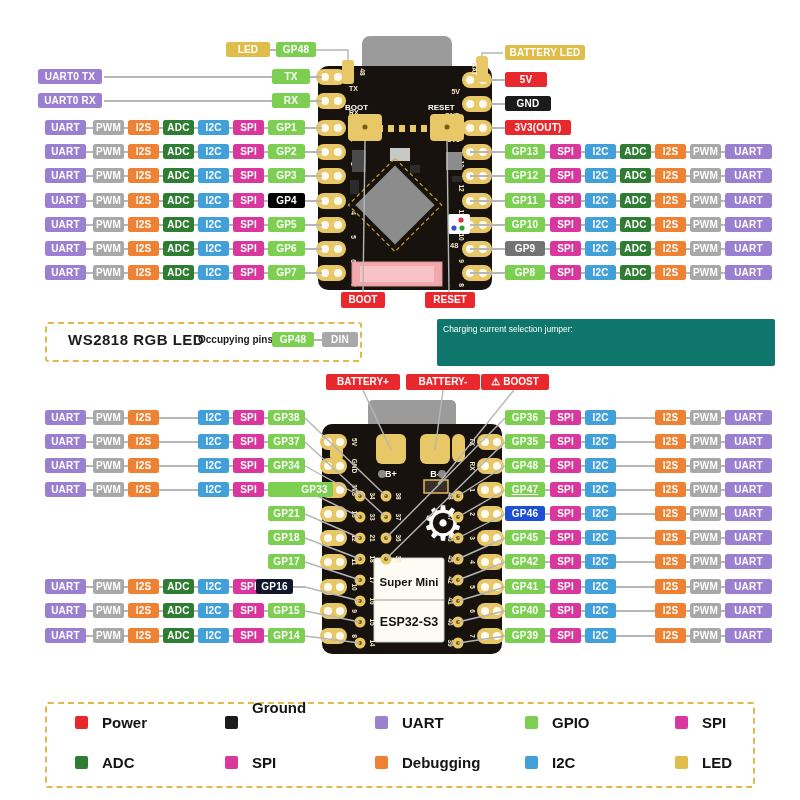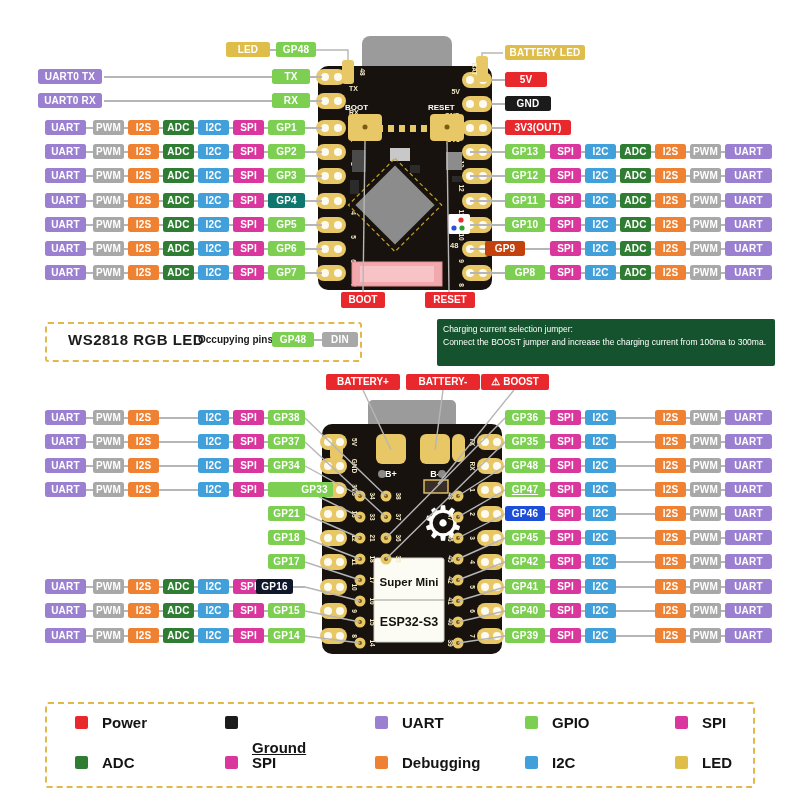--- a/index.html
+++ b/index.html
@@ -9,21 +9,21 @@
   #layer{position:absolute;left:0;top:0;width:800px;height:800px;z-index:2;}
   .chip{position:absolute;height:15px;border-radius:2.5px;color:#fff;
     font:bold 10px/15px "Liberation Sans",sans-serif;text-align:center;letter-spacing:.2px;
     white-space:nowrap;}
   .hline{position:absolute;height:1.5px;background:#b6b6b6;}
   .redlabel{position:absolute;height:16px;border-radius:2px;background:#e8282d;color:#fff;
     font:bold 10px/16px "Liberation Sans",sans-serif;text-align:center;white-space:nowrap;}
   .dashbox{position:absolute;border:2px dashed #e2b84d;border-radius:3px;background:#fff;}
   .note-title{position:absolute;font:bold 15px/16px "Liberation Sans",sans-serif;color:#1c1c1c;letter-spacing:.5px;}
   .note-sub{position:absolute;font:bold 10px/16px "Liberation Sans",sans-serif;color:#1c1c1c;}
-  .warnbox{position:absolute;background:#14532d;color:#fff;border-radius:2px;
+  .warnbox{position:absolute;background:#0f766e;color:#fff;border-radius:2px;
     font:normal 8.5px/13px "Liberation Sans",sans-serif;padding:4px 6px;white-space:nowrap;}
   .legend-label{position:absolute;font:bold 15px/16px "Liberation Sans",sans-serif;color:#141414;}
   .legend-swatch{position:absolute;width:13px;height:13px;border-radius:2px;}
 </style>
 </head>
 <body>
 
 <div id="stage">
   <svg id="wires" width="800" height="800">
       <rect x="362" y="36" width="90" height="88" rx="8" fill="#9b9b9b"></rect>
@@ -310,21 +310,20 @@
       <line x1="505" y1="636" x2="458" y2="643" stroke="#b6b6b6" stroke-width="1.4"></line>
     </svg>
   <div id="layer">
 
     <div class="dashbox" style="left:45px;top:322px;width:313px;height:36px;"></div>
     <div class="note-title" style="left:68px;top:332px;">WS2818 RGB LED</div>
     <div class="note-sub" style="left:198px;top:332px;">Occupying pins</div>
 
     <div class="warnbox" style="left:437px;top:319px;width:326px;height:39px;">
       <div>Charging current selection jumper:</div>
-      <div>Connect the BOOST jumper and increase the charging current from 100ma to 300ma.</div>
     </div>
 
     <div class="dashbox" style="left:45px;top:702px;width:706px;height:82px;"></div>
   <div class="chip" style="position: absolute; left: 226px; top: 42px; width: 44px; background: rgb(223, 189, 74);">LED</div>
       <div class="hline" style="left: 270px; top: 49px; width: 6px;"></div>
       <div class="chip" style="position: absolute; left: 276px; top: 42px; width: 40px; background: rgb(125, 207, 82);">GP48</div>
       <div class="chip" style="position: absolute; left: 38px; top: 69px; width: 64px; background: rgb(155, 128, 210);">UART0 TX</div>
       <div class="hline" style="left: 104px; top: 76px; width: 168px;"></div>
       <div class="chip" style="position: absolute; left: 272px; top: 69px; width: 38px; background: rgb(125, 207, 82);">TX</div>
       <div class="hline" style="left: 310px; top: 76px; width: 12px;"></div>
@@ -356,21 +355,21 @@
       <div class="chip" style="position: absolute; left: 198px; top: 168px; width: 31px; background: rgb(65, 160, 218);">I2C</div>
       <div class="chip" style="position: absolute; left: 233px; top: 168px; width: 31px; background: rgb(217, 55, 158);">SPI</div>
       <div class="chip" style="position: absolute; left: 268px; top: 168px; width: 37px; background: rgb(125, 207, 82);">GP3</div>
       <div class="hline" style="left: 66px; top: 200px; width: 256px;"></div>
       <div class="chip" style="position: absolute; left: 45px; top: 193px; width: 41px; background: rgb(155, 128, 210);">UART</div>
       <div class="chip" style="position: absolute; left: 93px; top: 193px; width: 31px; background: rgb(168, 168, 168);">PWM</div>
       <div class="chip" style="position: absolute; left: 128px; top: 193px; width: 31px; background: rgb(239, 130, 50);">I2S</div>
       <div class="chip" style="position: absolute; left: 163px; top: 193px; width: 31px; background: rgb(46, 125, 50);">ADC</div>
       <div class="chip" style="position: absolute; left: 198px; top: 193px; width: 31px; background: rgb(65, 160, 218);">I2C</div>
       <div class="chip" style="position: absolute; left: 233px; top: 193px; width: 31px; background: rgb(217, 55, 158);">SPI</div>
-      <div class="chip" style="position: absolute; left: 268px; top: 193px; width: 37px; background: #0f766e;">GP4</div>
+      <div class="chip" style="position: absolute; left: 268px; top: 193px; width: 37px; background: #000000;">GP4</div>
       <div class="hline" style="left: 66px; top: 224px; width: 256px;"></div>
       <div class="chip" style="position: absolute; left: 45px; top: 217px; width: 41px; background: rgb(155, 128, 210);">UART</div>
       <div class="chip" style="position: absolute; left: 93px; top: 217px; width: 31px; background: rgb(168, 168, 168);">PWM</div>
       <div class="chip" style="position: absolute; left: 128px; top: 217px; width: 31px; background: rgb(239, 130, 50);">I2S</div>
       <div class="chip" style="position: absolute; left: 163px; top: 217px; width: 31px; background: rgb(46, 125, 50);">ADC</div>
       <div class="chip" style="position: absolute; left: 198px; top: 217px; width: 31px; background: rgb(65, 160, 218);">I2C</div>
       <div class="chip" style="position: absolute; left: 233px; top: 217px; width: 31px; background: rgb(217, 55, 158);">SPI</div>
       <div class="chip" style="position: absolute; left: 268px; top: 217px; width: 37px; background: rgb(125, 207, 82);">GP5</div>
       <div class="hline" style="left: 66px; top: 248px; width: 256px;"></div>
       <div class="chip" style="position: absolute; left: 45px; top: 241px; width: 41px; background: rgb(155, 128, 210);">UART</div>
@@ -421,21 +420,21 @@
       <div class="chip" style="position: absolute; left: 725px; top: 193px; width: 47px; background: rgb(155, 128, 210);">UART</div>
       <div class="hline" style="left: 470px; top: 224px; width: 288px;"></div>
       <div class="chip" style="position: absolute; left: 505px; top: 217px; width: 40px; background: rgb(125, 207, 82);">GP10</div>
       <div class="chip" style="position: absolute; left: 550px; top: 217px; width: 31px; background: rgb(217, 55, 158);">SPI</div>
       <div class="chip" style="position: absolute; left: 585px; top: 217px; width: 31px; background: rgb(65, 160, 218);">I2C</div>
       <div class="chip" style="position: absolute; left: 620px; top: 217px; width: 31px; background: rgb(46, 125, 50);">ADC</div>
       <div class="chip" style="position: absolute; left: 655px; top: 217px; width: 31px; background: rgb(239, 130, 50);">I2S</div>
       <div class="chip" style="position: absolute; left: 690px; top: 217px; width: 31px; background: rgb(168, 168, 168);">PWM</div>
       <div class="chip" style="position: absolute; left: 725px; top: 217px; width: 47px; background: rgb(155, 128, 210);">UART</div>
       <div class="hline" style="left: 470px; top: 248px; width: 288px;"></div>
-      <div class="chip" style="position: absolute; left: 485px; top: 241px; width: 40px; background: #c2410c;">GP9</div>
+      <div class="chip" style="position: absolute; left: 505px; top: 241px; width: 40px; background: #737373;">GP9</div>
       <div class="chip" style="position: absolute; left: 550px; top: 241px; width: 31px; background: rgb(217, 55, 158);">SPI</div>
       <div class="chip" style="position: absolute; left: 585px; top: 241px; width: 31px; background: rgb(65, 160, 218);">I2C</div>
       <div class="chip" style="position: absolute; left: 620px; top: 241px; width: 31px; background: rgb(46, 125, 50);">ADC</div>
       <div class="chip" style="position: absolute; left: 655px; top: 241px; width: 31px; background: rgb(239, 130, 50);">I2S</div>
       <div class="chip" style="position: absolute; left: 690px; top: 241px; width: 31px; background: rgb(168, 168, 168);">PWM</div>
       <div class="chip" style="position: absolute; left: 725px; top: 241px; width: 47px; background: rgb(155, 128, 210);">UART</div>
       <div class="hline" style="left: 470px; top: 272px; width: 288px;"></div>
       <div class="chip" style="position: absolute; left: 505px; top: 265px; width: 40px; background: rgb(125, 207, 82);">GP8</div>
       <div class="chip" style="position: absolute; left: 550px; top: 265px; width: 31px; background: rgb(217, 55, 158);">SPI</div>
       <div class="chip" style="position: absolute; left: 585px; top: 265px; width: 31px; background: rgb(65, 160, 218);">I2C</div>
@@ -572,21 +571,21 @@
       <div class="chip" style="position: absolute; left: 585px; top: 628px; width: 31px; background: rgb(65, 160, 218);">I2C</div>
       <div class="chip" style="position: absolute; left: 655px; top: 628px; width: 31px; background: rgb(239, 130, 50);">I2S</div>
       <div class="chip" style="position: absolute; left: 690px; top: 628px; width: 31px; background: rgb(168, 168, 168);">PWM</div>
       <div class="chip" style="position: absolute; left: 725px; top: 628px; width: 47px; background: rgb(155, 128, 210);">UART</div>
       <div class="redlabel" style="left: 326px; top: 374px; width: 74px;">BATTERY+</div>
       <div class="redlabel" style="left: 406px; top: 374px; width: 74px;">BATTERY-</div>
       <div class="redlabel" style="left: 481px; top: 374px; width: 68px;"><span style="margin-right: 3px;">⚠</span><span>BOOST</span></div>
       <div class="legend-swatch" style="left: 75px; top: 716px; background: rgb(232, 40, 45);"></div>
       <div class="legend-label" style="left: 102px; top: 715px;">Power</div>
       <div class="legend-swatch" style="left: 225px; top: 716px; background: rgb(27, 27, 27);"></div>
-      <div class="legend-label" style="left: 252px; top: 740px; text-decoration: underline;">Ground</div>
+      <div class="legend-label" style="left: 252px; top: 700px;">Ground</div>
       <div class="legend-swatch" style="left: 375px; top: 716px; background: rgb(155, 128, 210);"></div>
       <div class="legend-label" style="left: 402px; top: 715px;">UART</div>
       <div class="legend-swatch" style="left: 525px; top: 716px; background: rgb(125, 207, 82);"></div>
       <div class="legend-label" style="left: 552px; top: 715px;">GPIO</div>
       <div class="legend-swatch" style="left: 675px; top: 716px; background: rgb(217, 55, 158);"></div>
       <div class="legend-label" style="left: 702px; top: 715px;">SPI</div>
       <div class="legend-swatch" style="left: 75px; top: 756px; background: rgb(46, 125, 50);"></div>
       <div class="legend-label" style="left: 102px; top: 755px;">ADC</div>
       <div class="legend-swatch" style="left: 225px; top: 756px; background: rgb(217, 55, 158);"></div>
       <div class="legend-label" style="left: 252px; top: 755px;">SPI</div>

